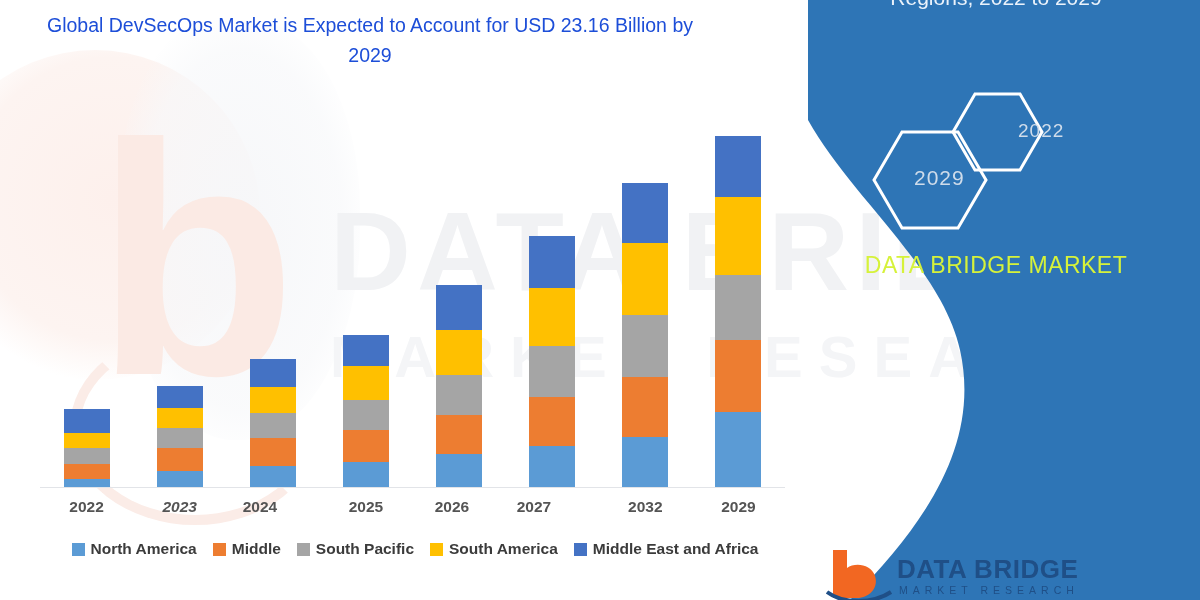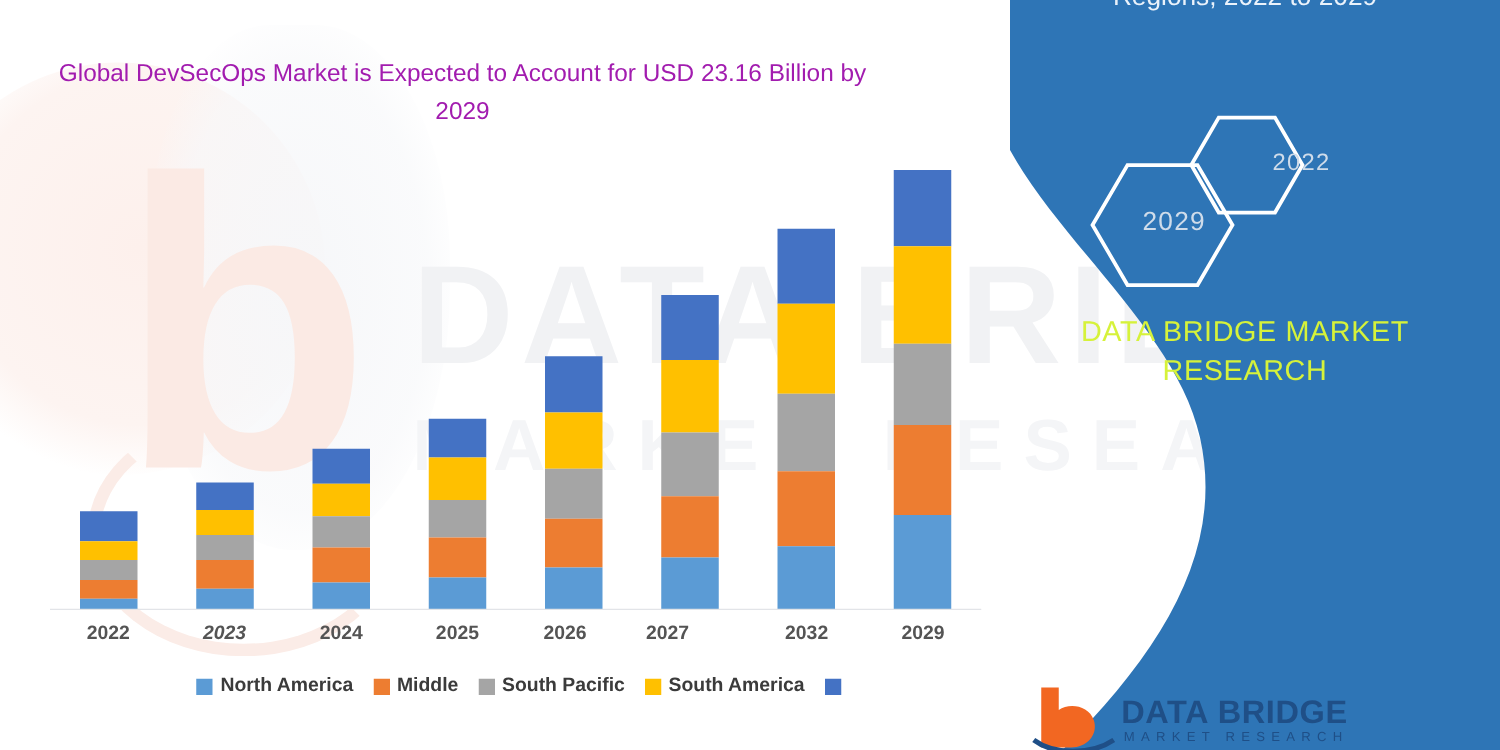--- a/index.html
+++ b/index.html
@@ -90,23 +90,22 @@
 
   
   #chart-title {
     position: absolute;
     left: 40px;
     top: 10px;
     width: 660px;
     text-align: center;
     font-size: 19.5px;
     line-height: 30px;
-    color: #a21caf;
+    color: #1d4ed8;
     font-family: "Liberation Sans", sans-serif;
-    margin-top: 34px;
   }
 
   
   #plot-area {
     position: absolute;
     left: 40px;
     top: 110px;
     width: 745px;
     height: 378px;
   }
@@ -354,21 +353,21 @@
             <div class="seg" style="height: 76px; background: rgb(91, 155, 213);"></div>
           </div>
         </div>
       </div>
     <div id="axis-line"></div>
   </div>
 
   <div id="x-axis-labels">
       <div class="x-tick" style="left: 1.5625px;">2022</div>
       <div class="x-tick" style="left: 94.6875px; font-style: italic;">2023</div>
-      <div class="x-tick" style="left: 188px;">2024</div>
+      <div class="x-tick" style="left: 175px;">2024</div>
       <div class="x-tick" style="left: 280.938px;">2025</div>
       <div class="x-tick" style="left: 367px;">2026</div>
       <div class="x-tick" style="left: 449px;">2027</div>
       <div class="x-tick" style="left: 560.312px;">2032</div>
       <div class="x-tick" style="left: 653.438px;">2029</div>
     </div>
 
   <div id="legend">
       <div class="legend-item">
         <span class="legend-swatch" style="background: rgb(91, 155, 213);"></span>
@@ -381,20 +380,21 @@
       <div class="legend-item">
         <span class="legend-swatch" style="background: rgb(165, 165, 165);"></span>
         <span class="legend-label">South Pacific</span>
       </div>
       <div class="legend-item">
         <span class="legend-swatch" style="background: rgb(255, 192, 0);"></span>
         <span class="legend-label">South America</span>
       </div>
       <div class="legend-item">
         <span class="legend-swatch" style="background: rgb(68, 114, 196);"></span>
+        <span class="legend-label">Middle East and Africa</span>
       </div>
     </div>
 
   <div id="blue-panel">
     <svg width="420" height="600" viewBox="0 0 420 600">
       <path d="M 28 0 L 420 0 L 420 600 L 70 600 C 150 520 200 440 180 350 C 162 268 70 196 28 120 Z" fill="#2E75B6"></path>
     </svg>
 
     <div id="panel-heading">Regions, 2022 to 2029</div>
 
@@ -402,21 +402,20 @@
       <svg width="290" height="150" viewBox="0 0 290 150">
         <polygon points="105,12 150,12 172,50 150,88 105,88 83,50" fill="none" stroke="#ffffff" stroke-width="3"></polygon>
         <polygon points="32,50 88,50 116,98 88,146 32,146 4,98" fill="none" stroke="#ffffff" stroke-width="3"></polygon>
       </svg>
       <div class="hex-label" id="hex-label-2029">2029</div>
       <div class="hex-label" id="hex-label-2022">2022</div>
     </div>
 
     <div id="brand-name">
       <div>DATA BRIDGE MARKET</div>
-      <div>RESEARCH</div>
     </div>
 
     <div id="bottom-logo">
       <svg width="70" height="52" viewBox="0 0 70 52">
         <path d="M8 2 L22 2 L22 20 C30 14 46 16 50 28 C54 40 44 50 32 50 L8 50 Z" fill="#F26722"></path>
         <path d="M2 44 C18 56 48 56 66 44" fill="none" stroke="#1f4f87" stroke-width="4"></path>
       </svg>
       <div id="bottom-logo-text">DATA BRIDGE</div>
       <div id="bottom-logo-sub">MARKET RESEARCH</div>
     </div>

